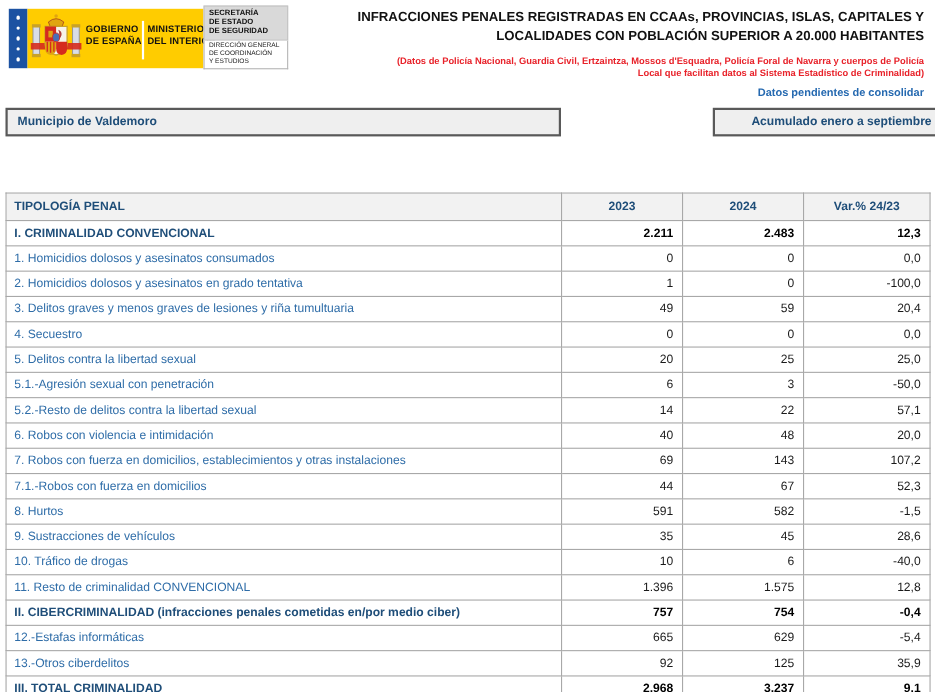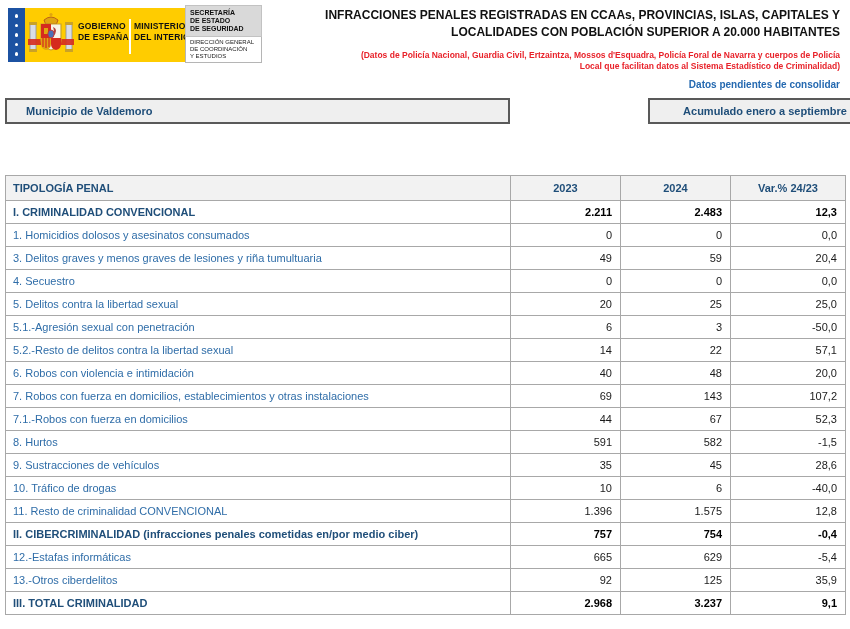--- a/index.html
+++ b/index.html
@@ -31,21 +31,21 @@
   .title-block { position:absolute; left:240px; top:7px; width:600px; text-align:right; }
   .main-title { font-size:12px; font-weight:bold; color:#111; line-height:16.5px; }
   .sub-title { margin-top:10px; font-size:8.5px; font-weight:bold; line-height:11px;
     color:var(--subtitle-red); }
   .note { margin-top:7px; font-size:10px; font-weight:bold; color:var(--note-blue); }
 
   
   .filter-box { position:absolute; top:98px; height:26px; background:var(--box-bg);
     border:2px solid var(--box-border); display:flex; align-items:center;
     font-size:11px; font-weight:bold; color:var(--header-blue); cursor:pointer; }
-  .municipio { left:5px; width:505px; padding-left:19px; }
+  .municipio { left:5px; width:505px; padding-left:9px; }
   .period { left:620px; width:234px; justify-content:center;margin-left:28px; }
 
   
   .crime-table { position:absolute; left:5px; top:147px; width:840px;
     border-collapse:collapse; table-layout:fixed; }
   .crime-table col.c-label { width:505px; }
   .crime-table col.c-2023 { width:110px; }
   .crime-table col.c-2024 { width:110px; }
   .crime-table col.c-var { width:115px; }
   .crime-table th, .crime-table td { border:1px solid var(--table-border); overflow:hidden;
@@ -150,20 +150,26 @@
           <td class="num">2.483</td>
           <td class="num">12,3</td>
         </tr>
         <tr>
           <td class="label">1. Homicidios dolosos y asesinatos consumados</td>
           <td class="num">0</td>
           <td class="num">0</td>
           <td class="num">0,0</td>
         </tr>
         <tr>
+          <td class="label">2. Homicidios dolosos y asesinatos en grado tentativa</td>
+          <td class="num">1</td>
+          <td class="num">0</td>
+          <td class="num">-100,0</td>
+        </tr>
+        <tr>
           <td class="label">3. Delitos graves y menos graves de lesiones y riña tumultuaria</td>
           <td class="num">49</td>
           <td class="num">59</td>
           <td class="num">20,4</td>
         </tr>
         <tr>
           <td class="label">4. Secuestro</td>
           <td class="num">0</td>
           <td class="num">0</td>
           <td class="num">0,0</td>

